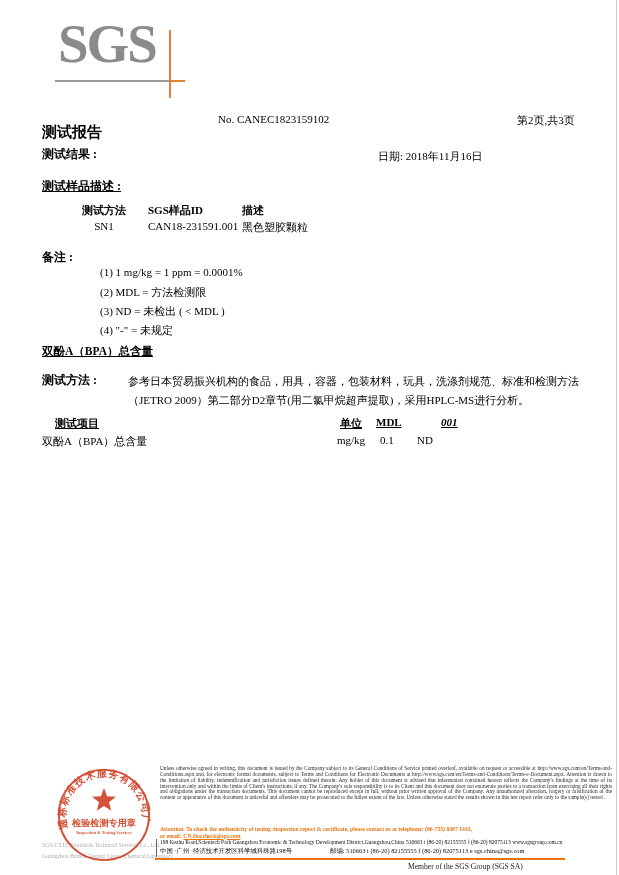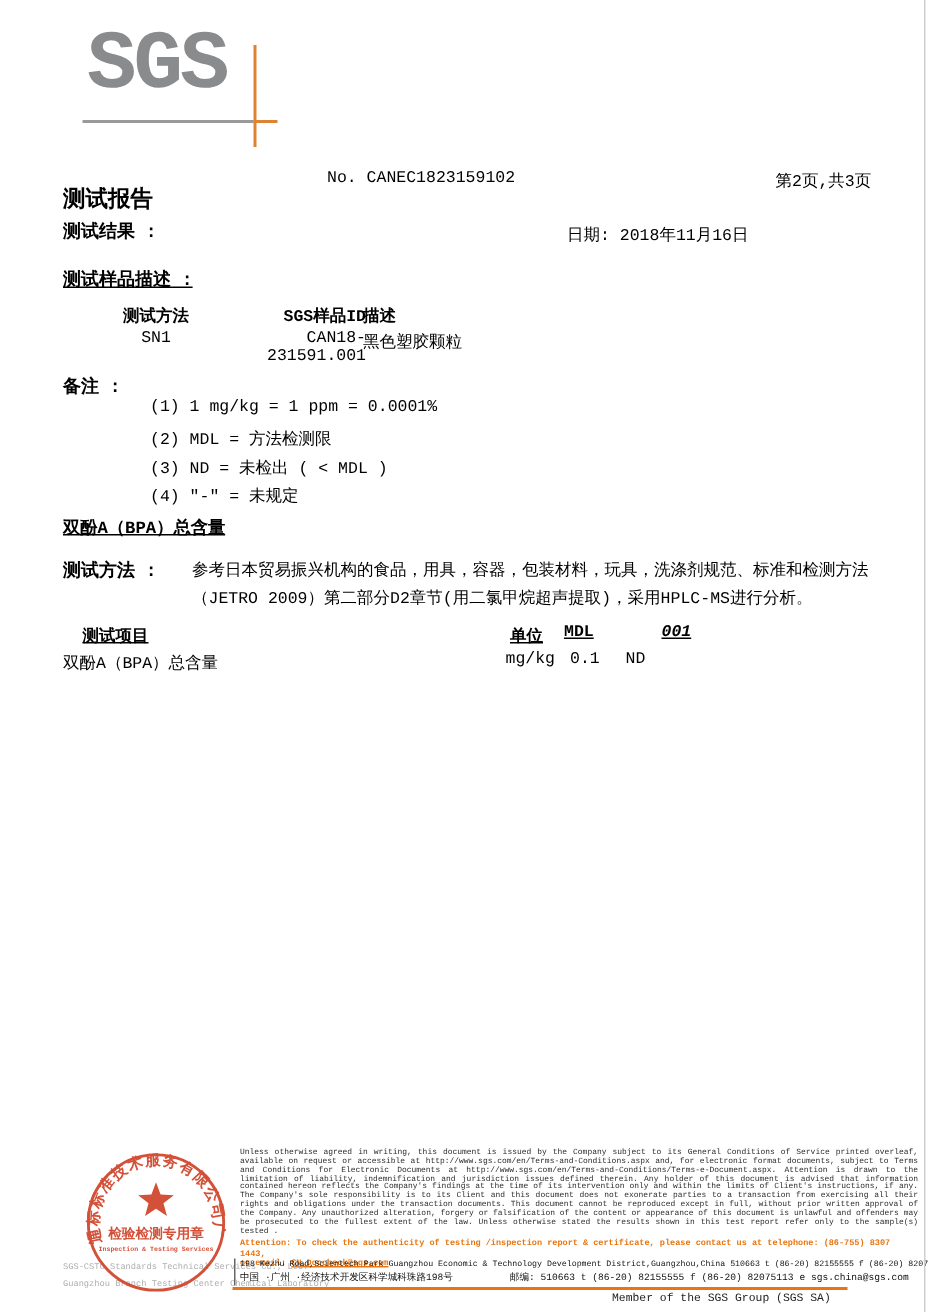--- a/index.html
+++ b/index.html
@@ -1,38 +1,38 @@
 <!DOCTYPE html>
 <html><head>
 <meta charset="utf-8">
 <style>
   html,body { margin:0; padding:0; background:#ffffff; }
   .page {
     position:relative; width:619px; height:875px; background:#ffffff;
-    font-family:Liberation Mono, monospace; color:#000; overflow:hidden;
+    font-family:Liberation Serif, serif; color:#000; overflow:hidden;
   }
   .abs { position:absolute; }
 
   
   .logo-text { left:58px; top:16px; font-size:55px; font-weight:bold; color:#8a8b8d; letter-spacing:-2px; line-height:1; }
   .logo-rule-gray { left:55px; top:80px; width:114px; height:2px; background:#9a9a9c; }
   .logo-rule-orange-v { left:169px; top:30px; width:2px; height:68px; background:#dd8332; }
   .logo-rule-orange-h { left:169px; top:80px; width:16px; height:2px; background:#dd8332; }
 
   .doc-title { left:42px; top:108px; font-size:15px; font-weight:bold;margin-top:15px; }
   .report-no { left:218px; top:113px; font-size:11px; }
   .report-date { left:378px; top:113px; font-size:11px;margin-top:36px; }
   .page-info { left:517px; top:113px; font-size:11px; }
 
   .sec-label { font-size:12px; font-weight:bold;text-align:center; }
   .underlined { text-decoration:underline; }
 
   
   .s-col1 { left:60px; width:88px; text-align:center; font-size:11px; }
-  .s-col2 { left:148px; width:96px; text-align:right; font-size:11px; }
+  .s-col2 { left:148px; width:96px; text-align:left; font-size:11px; }
   .s-col3 { left:242px; font-size:11px; }
   .bold { font-weight:bold; }
 
   .note { left:100px; font-size:11px; }
 
   .bpa-heading { left:42px; top:344px; font-size:11.5px; font-weight:bold; text-decoration:underline; }
   .method-text { left:128px; top:372px; width:460px; font-size:11px; line-height:19px; }
 
   
   .r-head { font-size:11px; font-weight:bold; text-decoration:underline; }

